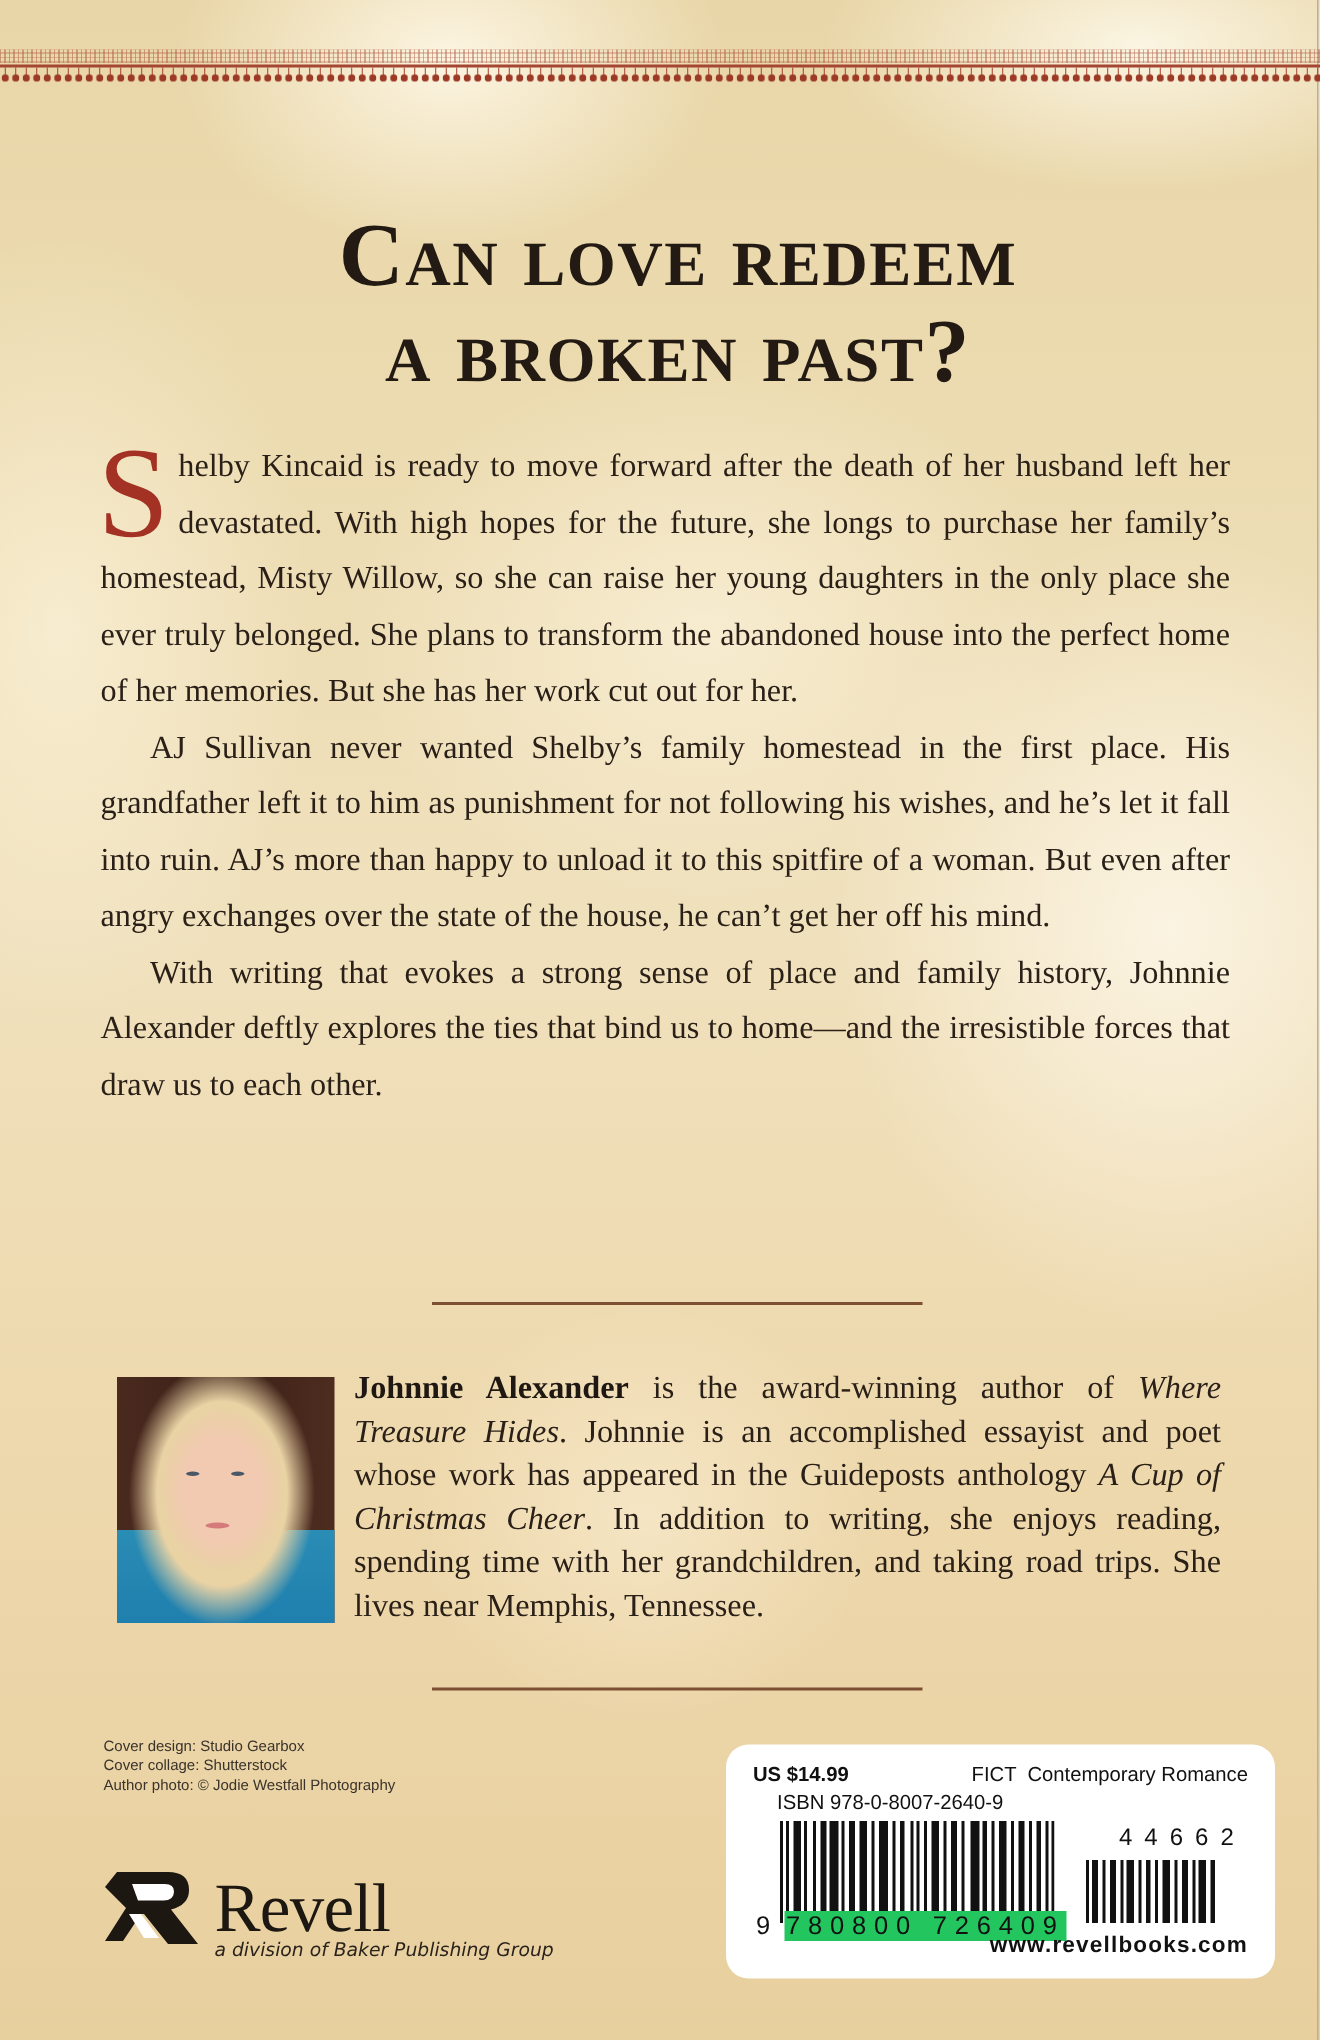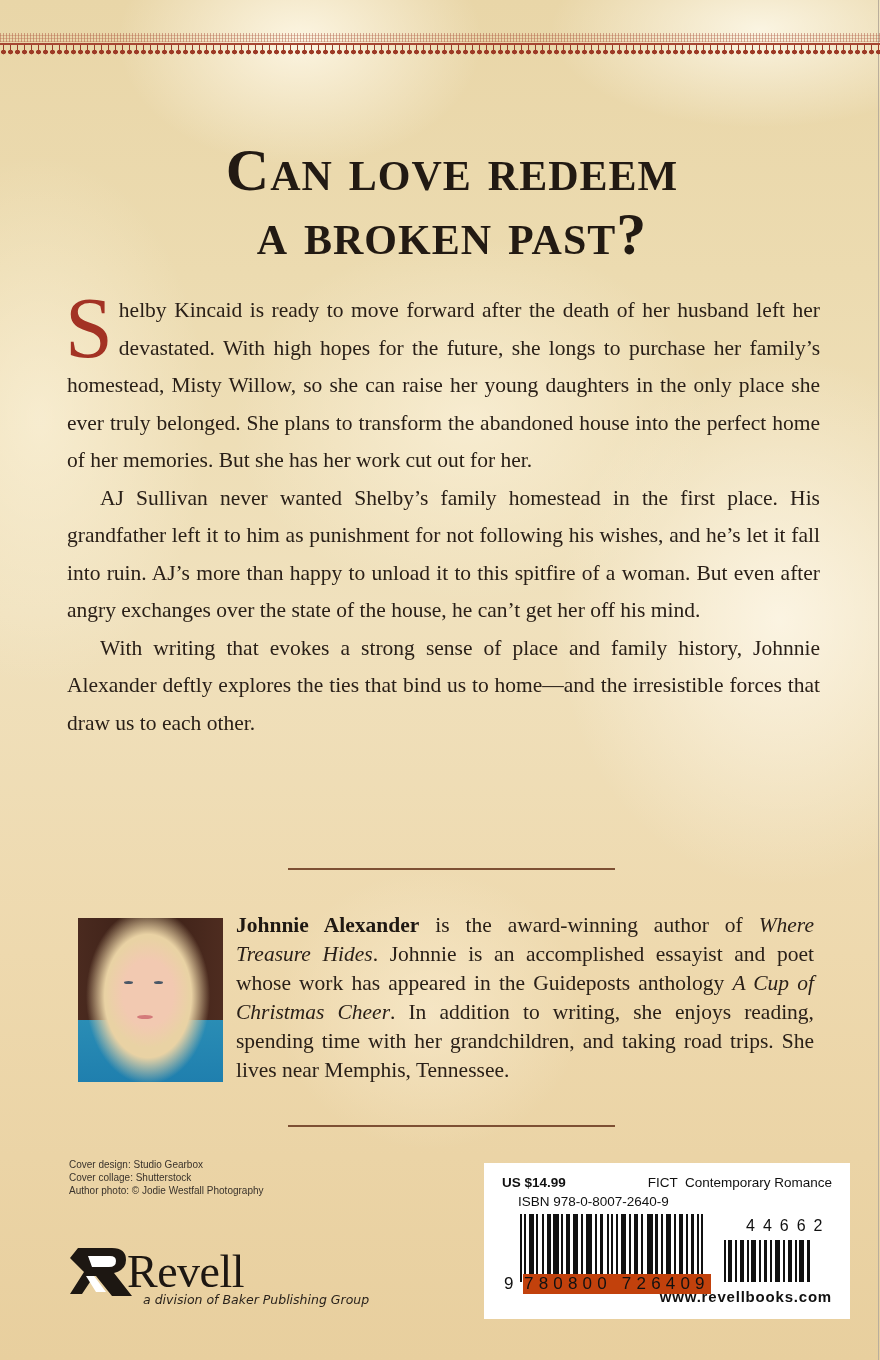--- a/index.html
+++ b/index.html
@@ -84,41 +84,41 @@
   
   .credits {
     position: absolute; left: 69px; top: 1158px;
     font-family: "Liberation Sans", sans-serif; font-size: 10px; line-height: 13px; color: #3a332c;
   }
   .credits div { white-space: nowrap; }
 
   .logo { position: absolute; left: 68px; top: 1246px; width: 320px; height: 80px; }
   .logo-mark { position: absolute; left: 0; top: 0; width: 66px; height: 54px; }
   .logo-word {
-    position: absolute; left: 59px; top: 0px; font-family: "Liberation Serif", serif;
+    position: absolute; left: 75px; top: 0px; font-family: "Liberation Serif", serif;
     font-size: 46px; line-height: 52px; color: #1d1712; letter-spacing: -0.5px;
   }
   .logo-sub {
     position: absolute; left: 75px; top: 47px; font-family: "DejaVu Sans", sans-serif; font-style: italic;
     font-size: 12.5px; line-height: 14px; color: #2a231c; white-space: nowrap;
   }
 
   
   .barcode-box {
     position: absolute; left: 484px; top: 1163px; width: 366px; height: 156px; background: #ffffff;
-    font-family: "Liberation Sans", sans-serif; color: #111;
+    font-family: "Liberation Sans", sans-serif; color: #111; border-radius: 15px;
   }
   .price { position: absolute; left: 18px; top: 12px; font-weight: bold; font-size: 13.5px; }
   .category { position: absolute; right: 18px; top: 12px; font-size: 13.5px; white-space: pre; }
   .isbn { position: absolute; left: 34px; top: 31px; font-size: 13.5px; }
   .bars-main { position: absolute; left: 36px; top: 51px; width: 183px; height: 68px; }
   .bars-addon { position: absolute; left: 240px; top: 77px; width: 88px; height: 42px; }
   .digits-main { position: absolute; left: 20px; top: 111px; font-size: 17px; letter-spacing: 5.2px; }
   .digits-main .lead { position: absolute; left: 0; top: 0; }
-  .digits-main .rest { position: absolute; left: 19px; top: 0; background: #c2410c; padding: 0 1px; white-space: nowrap; }
+  .digits-main .rest { position: absolute; left: 19px; top: 0; background: #22c55e; padding: 0 1px; white-space: nowrap; }
   .digits-addon { position: absolute; left: 262px; top: 54px; font-size: 16px; letter-spacing: 8px; }
   .url { position: absolute; right: 18px; top: 125px; font-weight: bold; font-size: 15px; letter-spacing: 0.8px; }
 </style>
 </head>
 <body>
 
 <div class="page">
 
   <div class="edge-line"></div>
 

